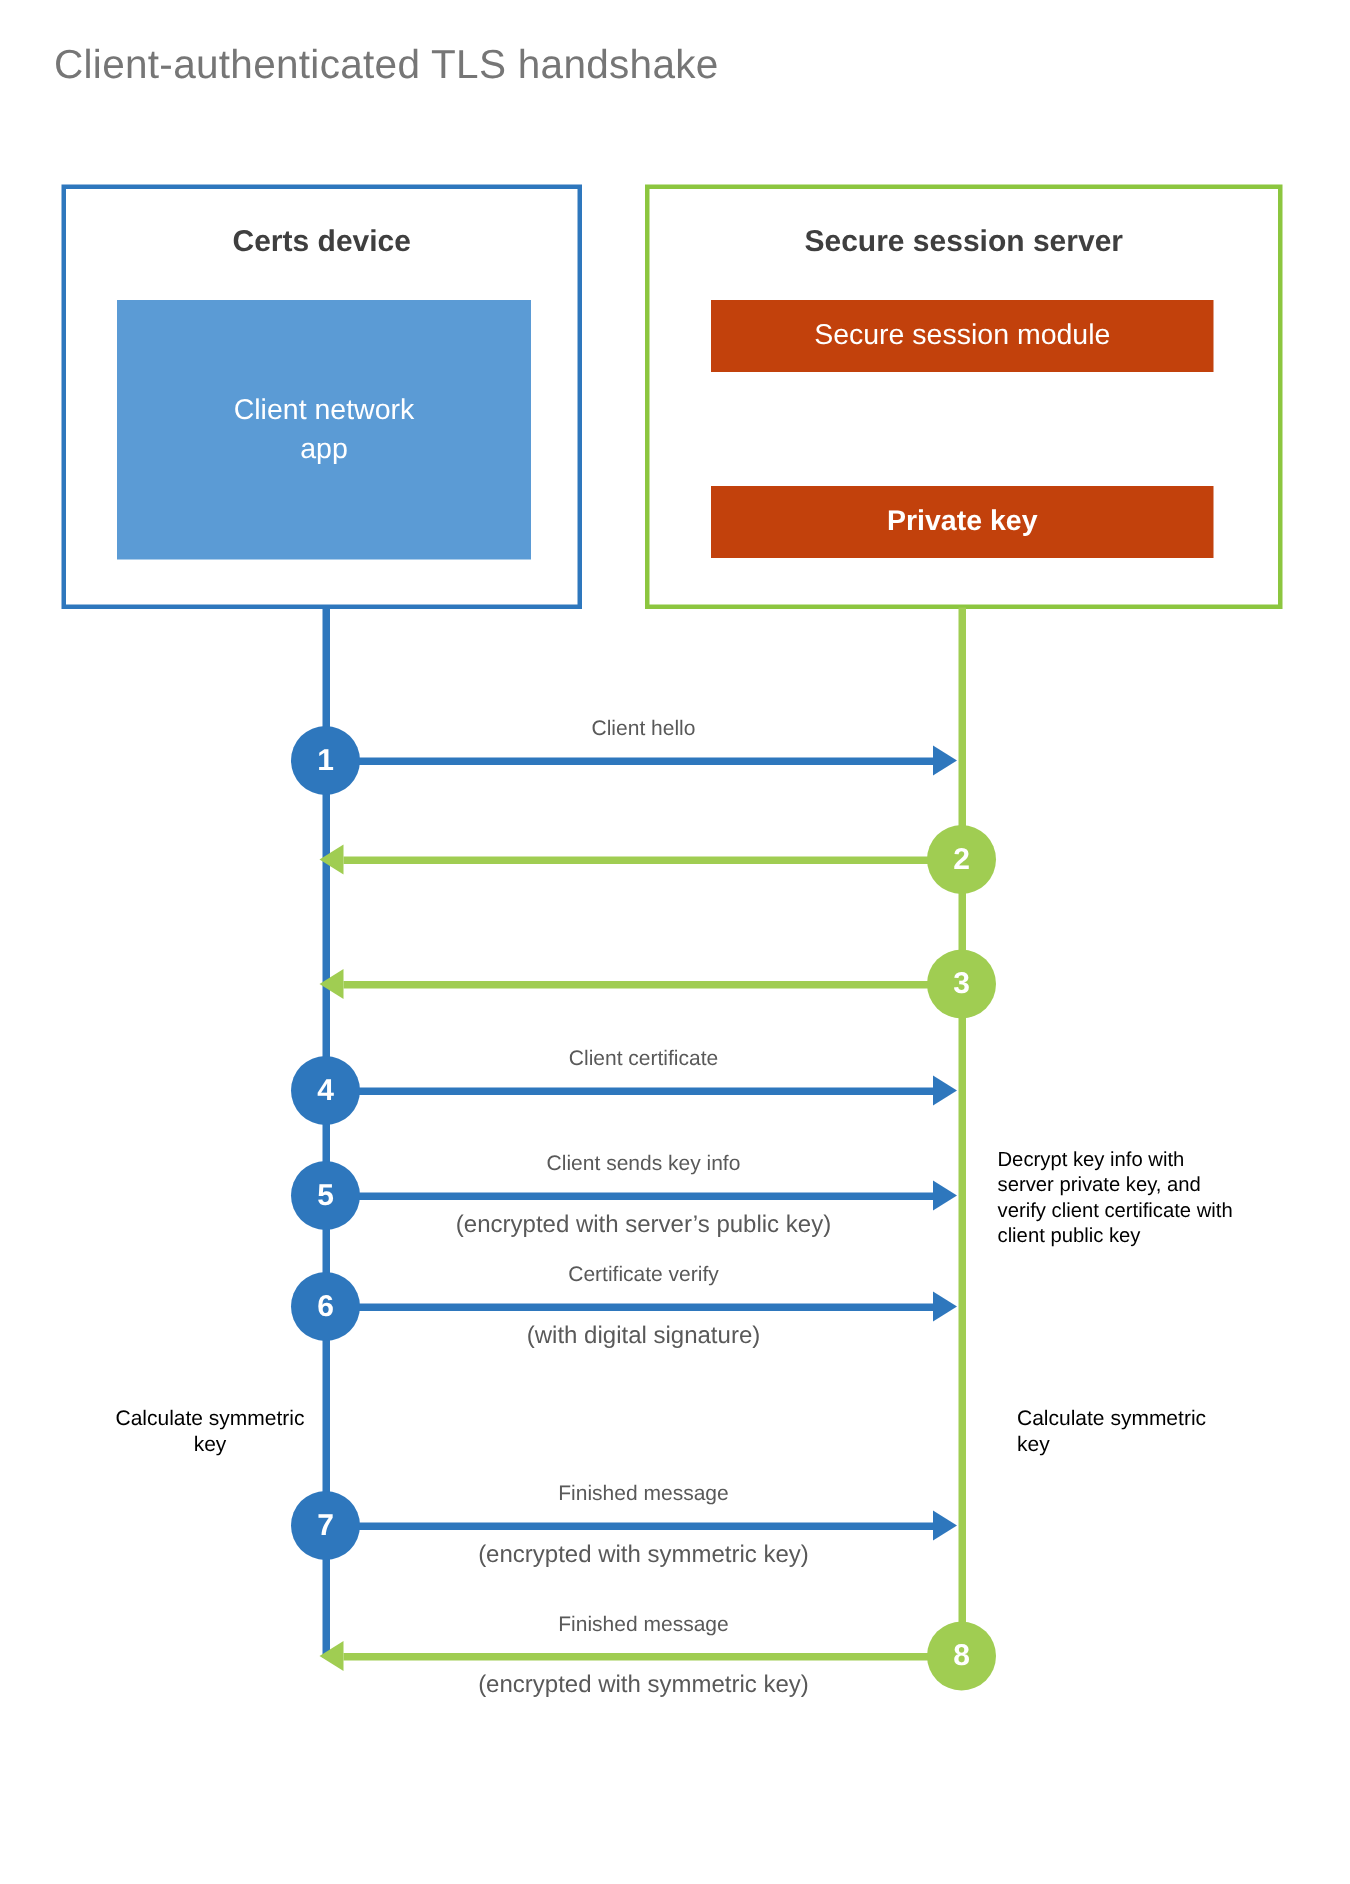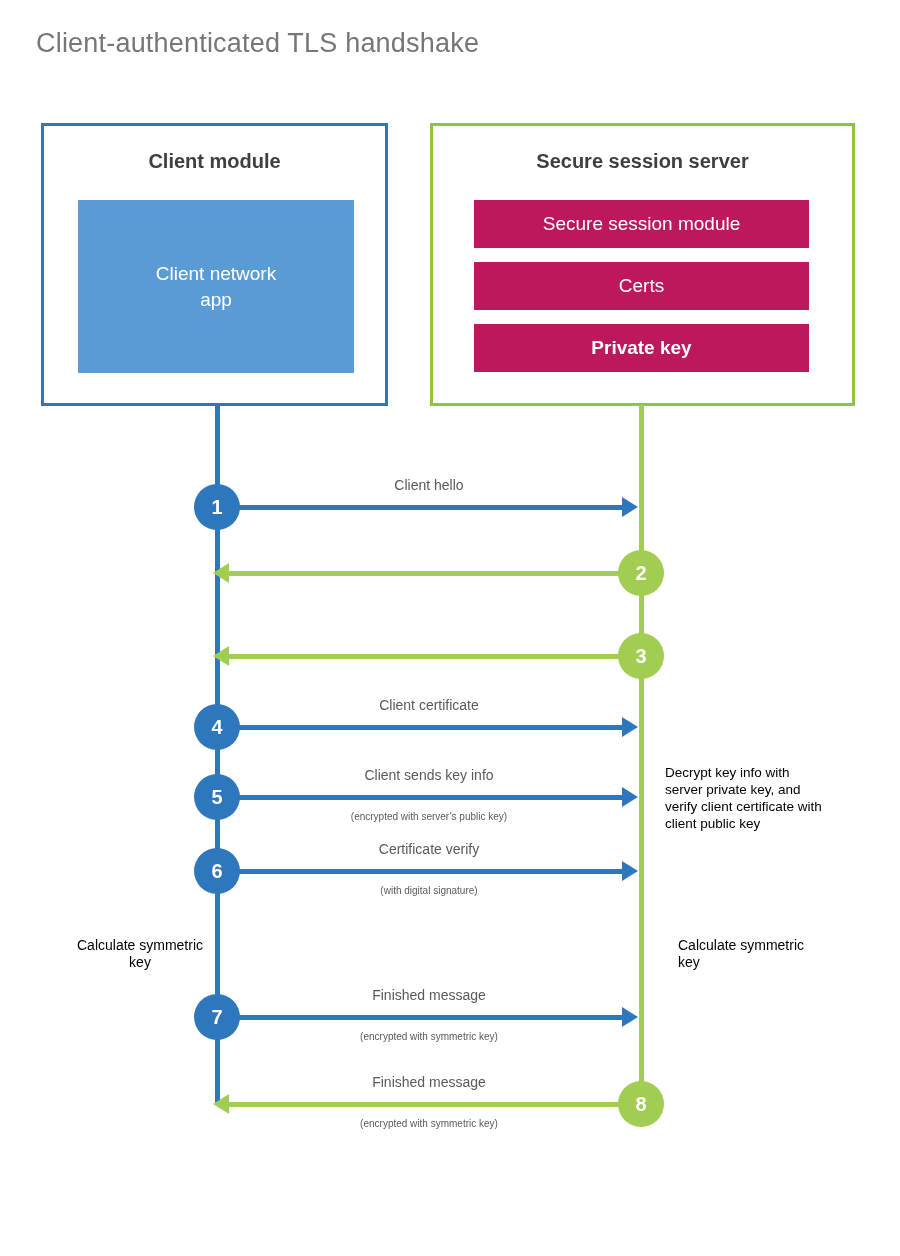--- a/index.html
+++ b/index.html
@@ -16,21 +16,21 @@
   #client-box{left:41px;top:123px;width:347px;height:283px;border:3px solid #2e77bd;}
   #server-box{left:430px;top:123px;width:425px;height:283px;border:3px solid #8cc63f;}
   .actor-title{
     display:block;text-align:center;padding-top:24px;font-size:20px;font-weight:bold;color:#3f3f3f;
   }
   .fill-box{
     display:flex;align-items:center;justify-content:center;text-align:center;
     color:#ffffff;font-size:19px;line-height:26px;white-space:pre-line;
   }
   #client-app{left:78px;top:200px;width:276px;height:173px;background:#5b9bd5;}
-  .server-bar{left:474px;width:335px;height:48px;background:#be185d;}
+  .server-bar{left:474px;width:335px;height:48px;background:#c2410c;}
   #server-bar-0{top:200px;}
   #server-bar-1{top:262px;}
   #server-bar-2{top:324px;font-weight:bold;}
   
   .lifeline{width:5px;}
   #client-lifeline{left:215px;top:405px;height:700px;background:#2e77bd;}
   #server-lifeline{left:639px;top:405px;height:700px;background:#a0cd52;}
   
   .step-circle{
     width:46px;height:46px;border-radius:50%;display:flex;align-items:center;justify-content:center;
@@ -41,45 +41,44 @@
   .msg-line{height:5px;z-index:1;}
   .msg-line.blue{background:#2e77bd;}
   .msg-line.green{background:#a0cd52;}
   .arrow-head{width:0;height:0;border-top:10px solid transparent;border-bottom:10px solid transparent;z-index:2;}
   .arrow-head.right{border-left:16px solid #2e77bd;}
   .arrow-head.left{border-right:16px solid #a0cd52;}
   .msg-label{
     left:229px;width:400px;text-align:center;font-size:14px;line-height:20px;color:#595959;
   }
   .msg-sub{
-    left:229px;width:400px;text-align:center;font-size:10px;line-height:16px;color:#595959;
+    left:229px;width:400px;text-align:center;font-size:16px;line-height:16px;color:#595959;
   }
   .note{font-size:13.5px;line-height:17px;color:#000000;}
   #note-decrypt{left:665px;top:764px;width:162px;text-align:left;}
   #note-calc-left{left:72px;top:937px;width:136px;text-align:center;font-size:14px;}
   #note-calc-right{left:678px;top:937px;width:130px;text-align:left;font-size:14px;}
 </style>
 </head>
 <body>
 
 <div id="canvas">
 
   <div id="title" class="abs">Client-authenticated TLS handshake</div>
 
   <div id="client-box" class="abs actor-box">
-    <span class="actor-title">Client module</span>
+    <span class="actor-title">Certs device</span>
   </div>
   <div id="client-app" class="abs fill-box">Client network
 app</div>
 
   <div id="server-box" class="abs actor-box">
     <span class="actor-title">Secure session server</span>
   </div>
   <div id="server-bar-0" class="abs fill-box server-bar">Secure session module</div>
-  <div id="server-bar-1" class="abs fill-box server-bar">Certs</div>
   <div id="server-bar-2" class="abs fill-box server-bar">Private key</div>
 
   <div id="client-lifeline" class="abs lifeline"></div>
   <div id="server-lifeline" class="abs lifeline"></div>
 
   <div class="abs msg-line blue" style="left:219px;top:505px;width:403px;"></div>
   <div class="abs arrow-head right" style="left:622px;top:497px;"></div>
   <div class="abs step-circle blue" style="left:194px;top:484px;">
       <span>1</span>
     </div>

